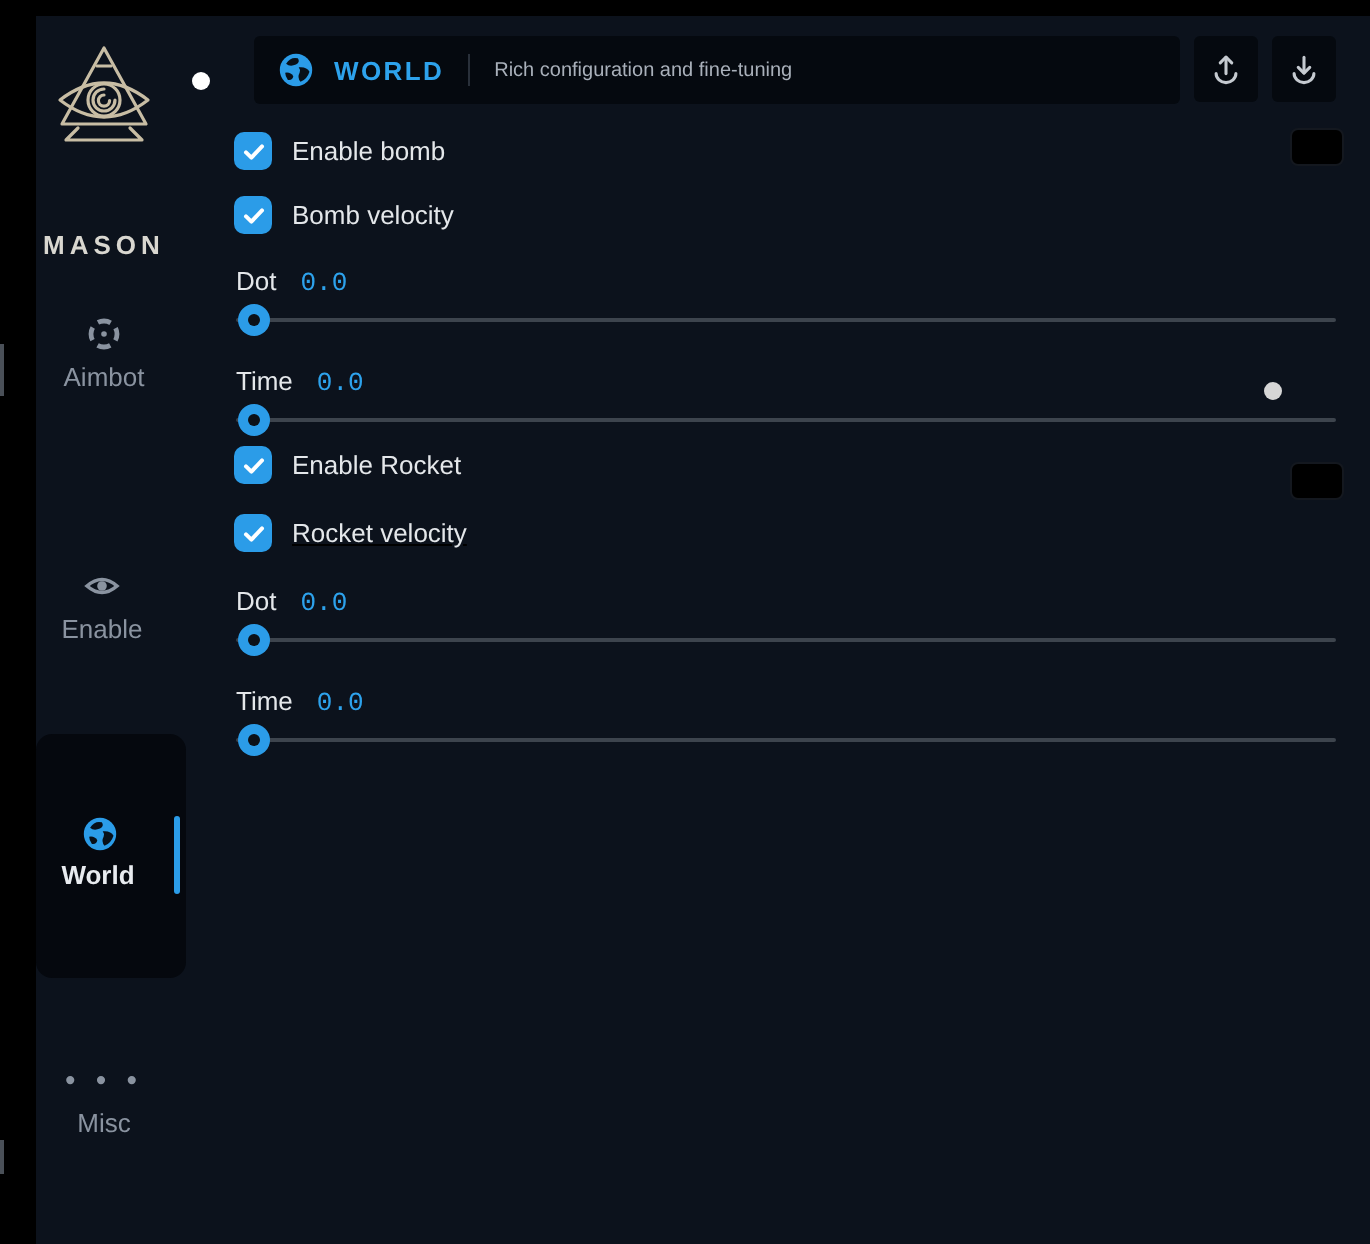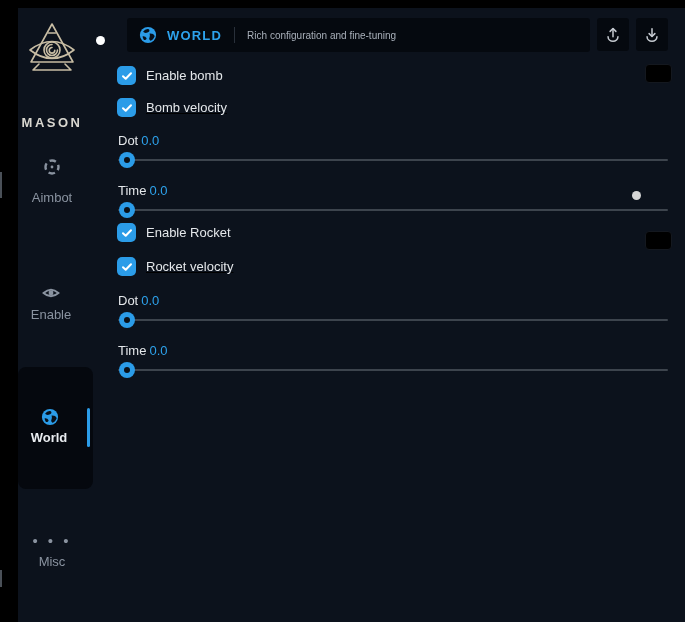--- a/index.html
+++ b/index.html
@@ -64,21 +64,21 @@
   .checkbox{
     width:19px;height:19px;border-radius:5px;background:#2b9ce8;
     display:flex;align-items:center;justify-content:center;cursor:pointer;flex:none;
   }
   .check-label{color:#e4e7ea;font-size:13px;}
   .swatch{
     position:absolute;left:627px;width:27px;height:19px;border-radius:4px;
     border:1px solid #14181f;box-sizing:border-box;cursor:pointer;
   }
   .val-row{position:absolute;left:100px;font-size:13px;color:#e4e7ea;}
-  .val-row .val{color:#2da2ec;margin-left:3px;}
+  .val-row .val{color:#2da2ec;margin-left:12px;font-family:Liberation Mono, monospace;}
   .track{
     position:absolute;left:100px;width:550px;height:2px;border-radius:1px;
     background:#3d444d;cursor:pointer;
   }
   .handle{
     position:absolute;left:101px;width:16px;height:16px;border-radius:50%;
     background:#2b9ce8;cursor:pointer;
   }
   .handle::after{
     content:"";position:absolute;left:5px;top:5px;width:6px;height:6px;
@@ -105,21 +105,21 @@
   <div class="brand-name">MASON</div>
 
   <div class="cursor-dot dot-1"></div>
 
   <div class="side-item" style="top:149px;">
     <svg class="side-icon" width="20" height="20" viewBox="0 0 20 20" fill="none" stroke="#8a93a0" stroke-width="2.4">
       <circle cx="10" cy="10" r="6.5" stroke-dasharray="6.6 3.6" stroke-dashoffset="3.3"></circle>
       <circle cx="10" cy="10" r="1.4" fill="#8a93a0" stroke="none"></circle>
     </svg>
   </div>
-  <div class="side-label" style="top:182px;">Aimbot</div>
+  <div class="side-label" style="top:173px;">Aimbot</div>
 
   <div class="side-item" style="top:275px;left:-1px;">
     <svg class="side-icon" width="20" height="20" viewBox="0 0 20 20" fill="none" stroke="#8a93a0" stroke-width="1.8">
       <path d="M2.5 10 Q10 3.5 17.5 10 Q10 16.5 2.5 10 Z"></path>
       <circle cx="10" cy="10" r="2.4" fill="#8a93a0" stroke="none"></circle>
     </svg>
   </div>
   <div class="side-label" style="top:299px;left:-1px;">Enable</div>
 
   <div class="world-card"></div>
@@ -165,21 +165,21 @@
   <div class="check-row" style="top:58px;">
     <span class="checkbox">
       <svg width="12" height="12" viewBox="0 0 12 12" fill="none" stroke="#fff" stroke-width="2" stroke-linecap="round" stroke-linejoin="round">
         <path d="M2 6.2 L4.7 8.8 L10 3.2"></path>
       </svg>
     </span>
     <span class="check-label">Enable bomb</span>
   </div>
   <div class="swatch" style="top: 56px; background: rgb(0, 0, 0);"></div>
 
-  <div class="check-row" style="top:90px;text-decoration:underline;">
+  <div class="check-row" style="top:90px;">
     <span class="checkbox">
       <svg width="12" height="12" viewBox="0 0 12 12" fill="none" stroke="#fff" stroke-width="2" stroke-linecap="round" stroke-linejoin="round">
         <path d="M2 6.2 L4.7 8.8 L10 3.2"></path>
       </svg>
     </span>
     <span class="check-label">Bomb velocity</span>
   </div>
 
   <div class="val-row" style="top:125px;">
     <span>Dot</span><span class="val">0.0</span>

